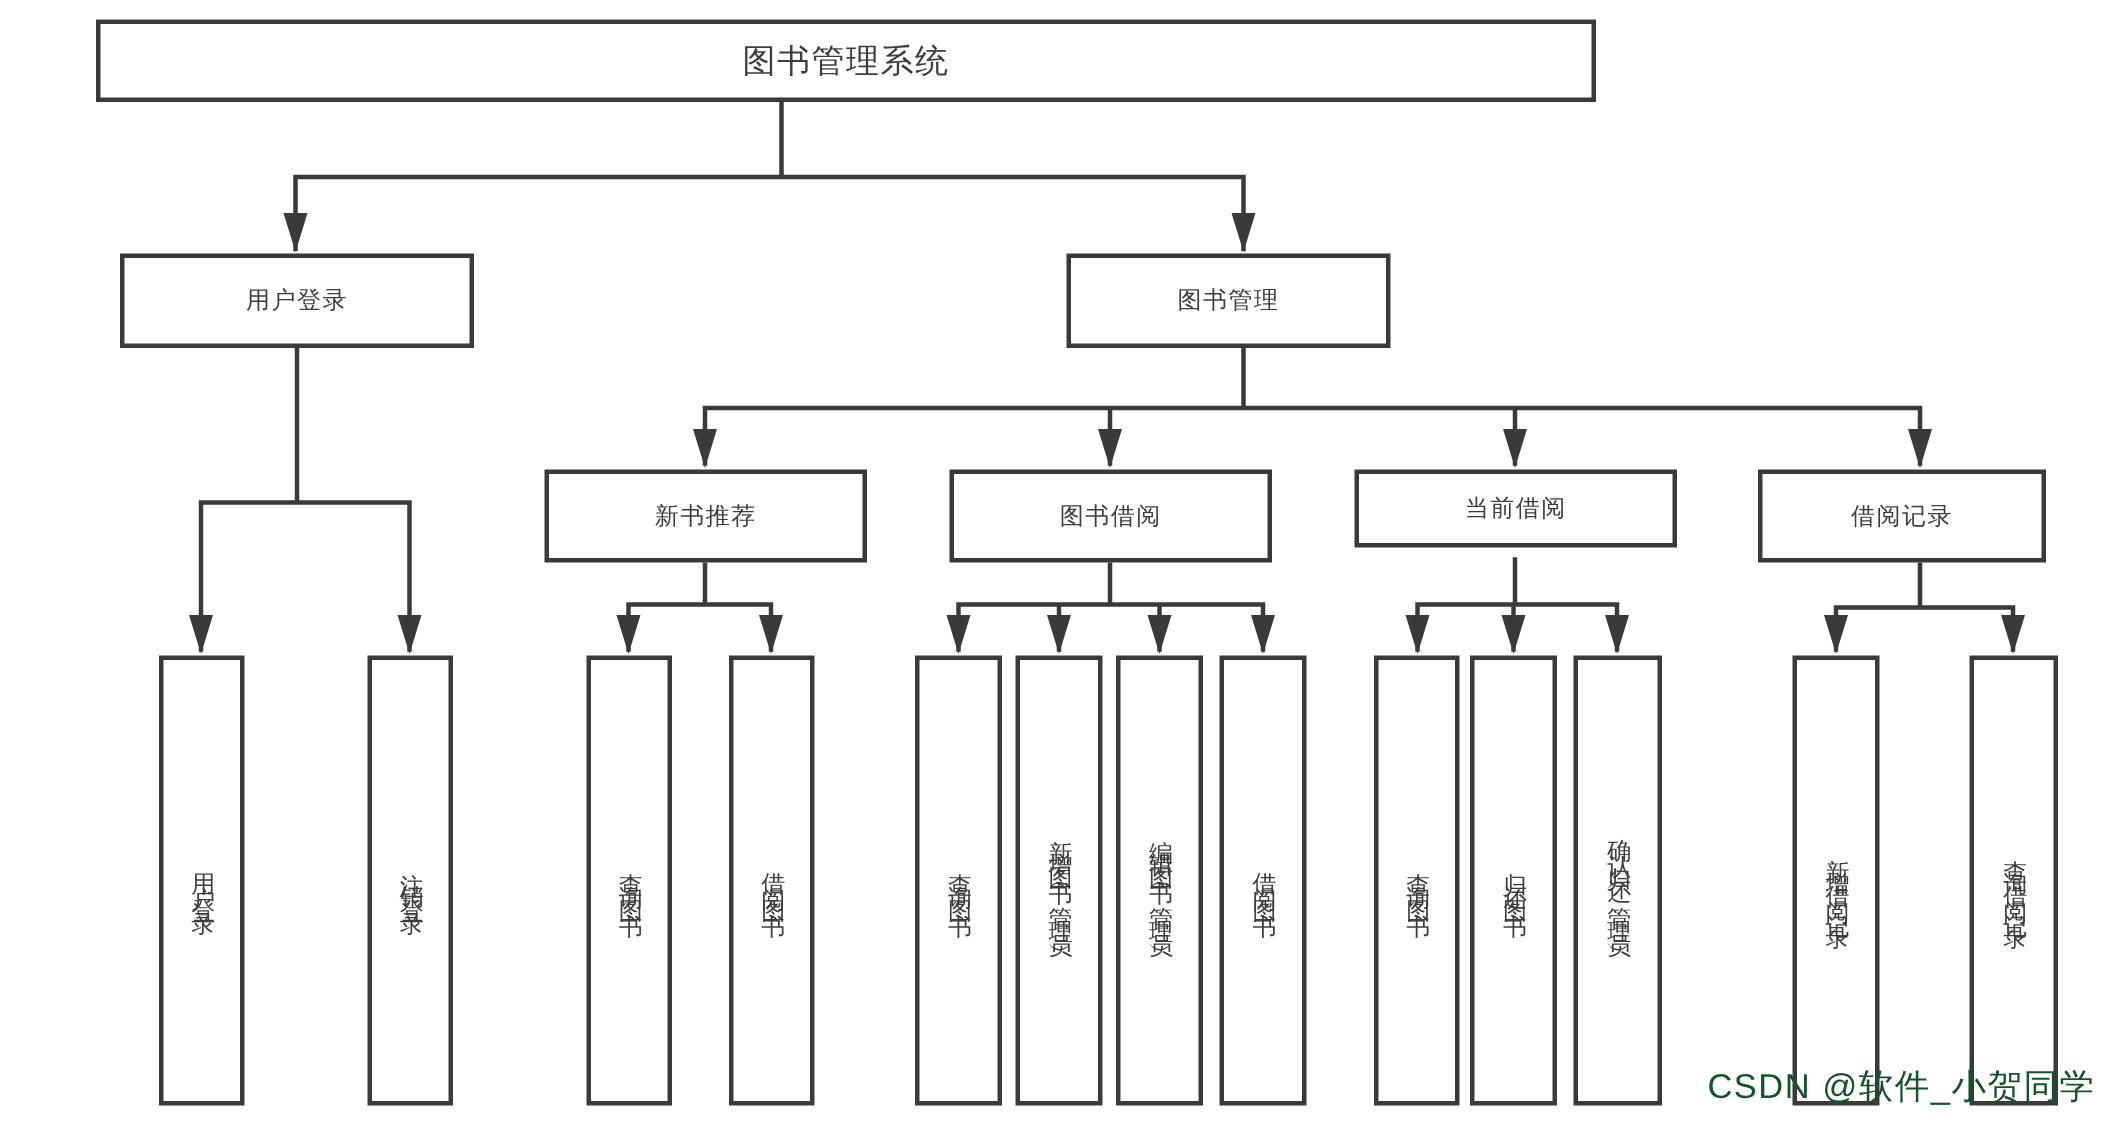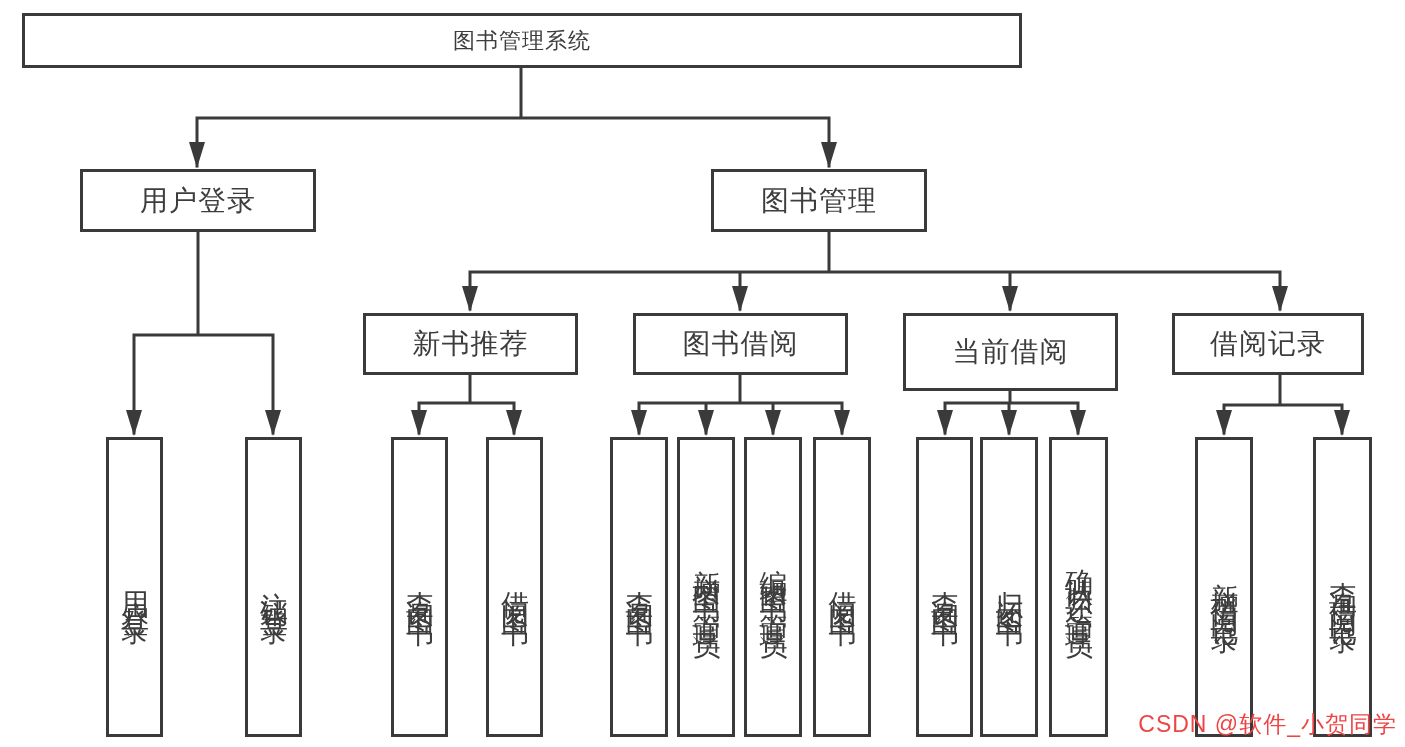--- a/index.html
+++ b/index.html
@@ -19,38 +19,38 @@
   }
   .node {
     position: absolute;
     box-sizing: border-box;
     background: #ffffff;
     border: 3px solid #3a3a3a;
     display: flex;
     align-items: center;
     justify-content: center;
     color: #3d3d3d;
-    font-size: 28px;
+    font-size: 16px;
     letter-spacing: 1px;
     z-index: 2;
     white-space: nowrap;
   }
-  .node.root { font-size: 22px; }
+  .node.root { font-size: 22px; margin-left: 42px; }
   .node.vert {
     writing-mode: vertical-rl;
     text-orientation: mixed;
     letter-spacing: 9px;
     line-height: 1;
     white-space: nowrap;
   }
   #watermark {
     position: absolute;
     right: 8px;
     bottom: 7px;
-    color: #ef4444;
+    color: #14532d;
     font-size: 23px;
     letter-spacing: 1px;
     z-index: 5;
     white-space: nowrap;
   }
 </style>
 </head>
 <body>
 
 <div id="stage">
@@ -75,21 +75,21 @@
          M1216 410 L1232 410 L1224 436 Z  M1334 410 L1350 410 L1342 436 Z"></path>
   </svg>
 
   <div class="node root" style="left:22px; top:13px; width:1000px; height:55px;">图书管理系统</div>
 
   <div class="node" style="left:80px; top:169px; width:236px; height:63px;">用户登录</div>
   <div class="node" style="left:711px; top:169px; width:216px; height:63px;">图书管理</div>
 
   <div class="node" style="left:633px; top:313px; width:215px; height:62px;">图书借阅</div>
   <div class="node" style="left:363px; top:313px; width:215px; height:62px;">新书推荐</div>
-  <div class="node" style="left:903px; top:313px; width:215px; height:78px;">当前借阅</div>
+  <div class="node" style="left:903px; top:313px; width:215px; height:52px;">当前借阅</div>
   <div class="node" style="left:1172px; top:313px; width:192px; height:62px;">借阅记录</div>
 
   <div class="node vert" style="left:106px; top:437px; width:57px; height:300px;">用户登录</div>
   <div class="node vert" style="left:245px; top:437px; width:57px; height:300px;">注销登录</div>
 
   <div class="node vert" style="left:391px; top:437px; width:57px; height:300px;">查询图书</div>
   <div class="node vert" style="left:486px; top:437px; width:57px; height:300px;">借阅图书</div>
 
   <div class="node vert" style="left:610px; top:437px; width:58px; height:300px;">查询图书</div>
   <div class="node vert" style="left:677px; top:437px; width:58px; height:300px;">新增图书（管理员）</div>

